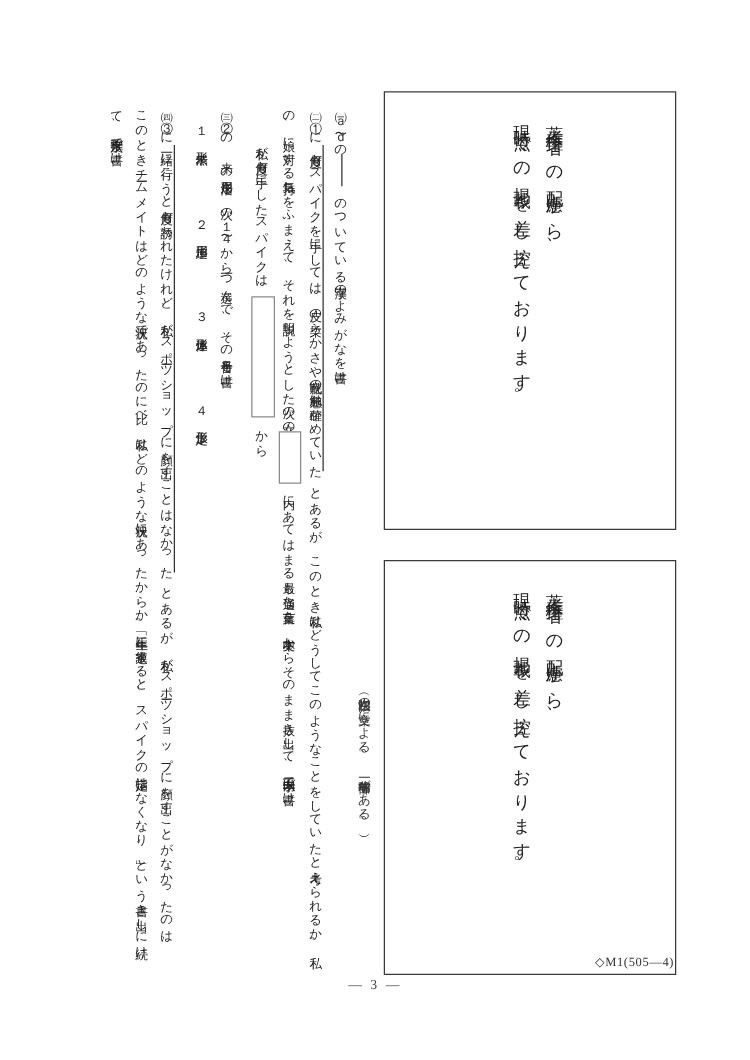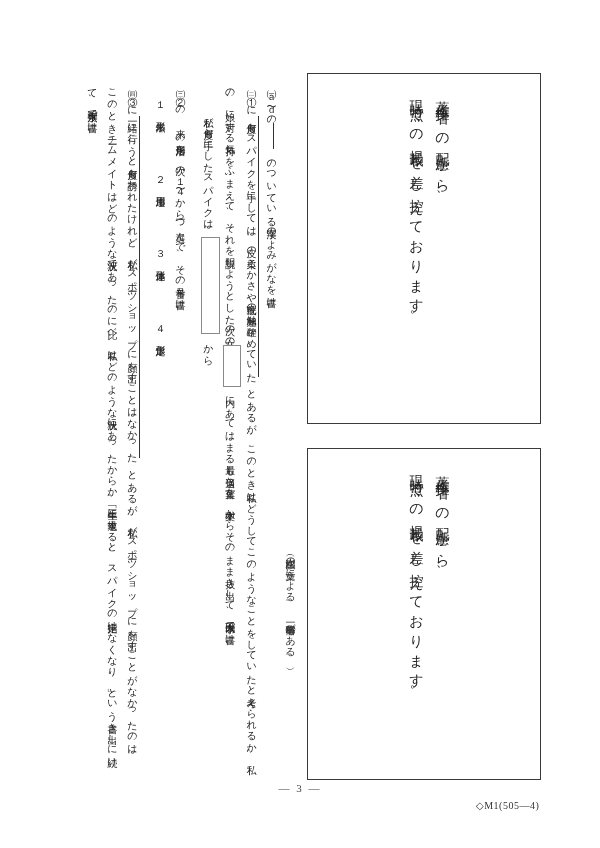--- a/index.html
+++ b/index.html
@@ -53,21 +53,21 @@
     position:absolute;left:283px;top:551px;
     writing-mode:vertical-rl;text-orientation:mixed;
     font-size:10px;letter-spacing:0;line-height:14px;color:#333;
   }
   
   .page-number{
     position:absolute;left:270px;top:782px;width:60px;text-align:center;
     font-size:11px;letter-spacing:2px;color:#444;
   }
   .doc-code{
-    position:absolute;left:476px;top:800px;
+    position:absolute;left:476px;top:765px;
     font-size:10px;letter-spacing:0.5px;color:#333;
   }
 </style>
 </head>
 <body>
 
 <div class="questions">
 
   <div class="question">
     <span class="q-num">㈠</span><span>ａ〜ｄの</span><span class="vdash"></span><span>のついている漢字のよみがなを書け。</span>

